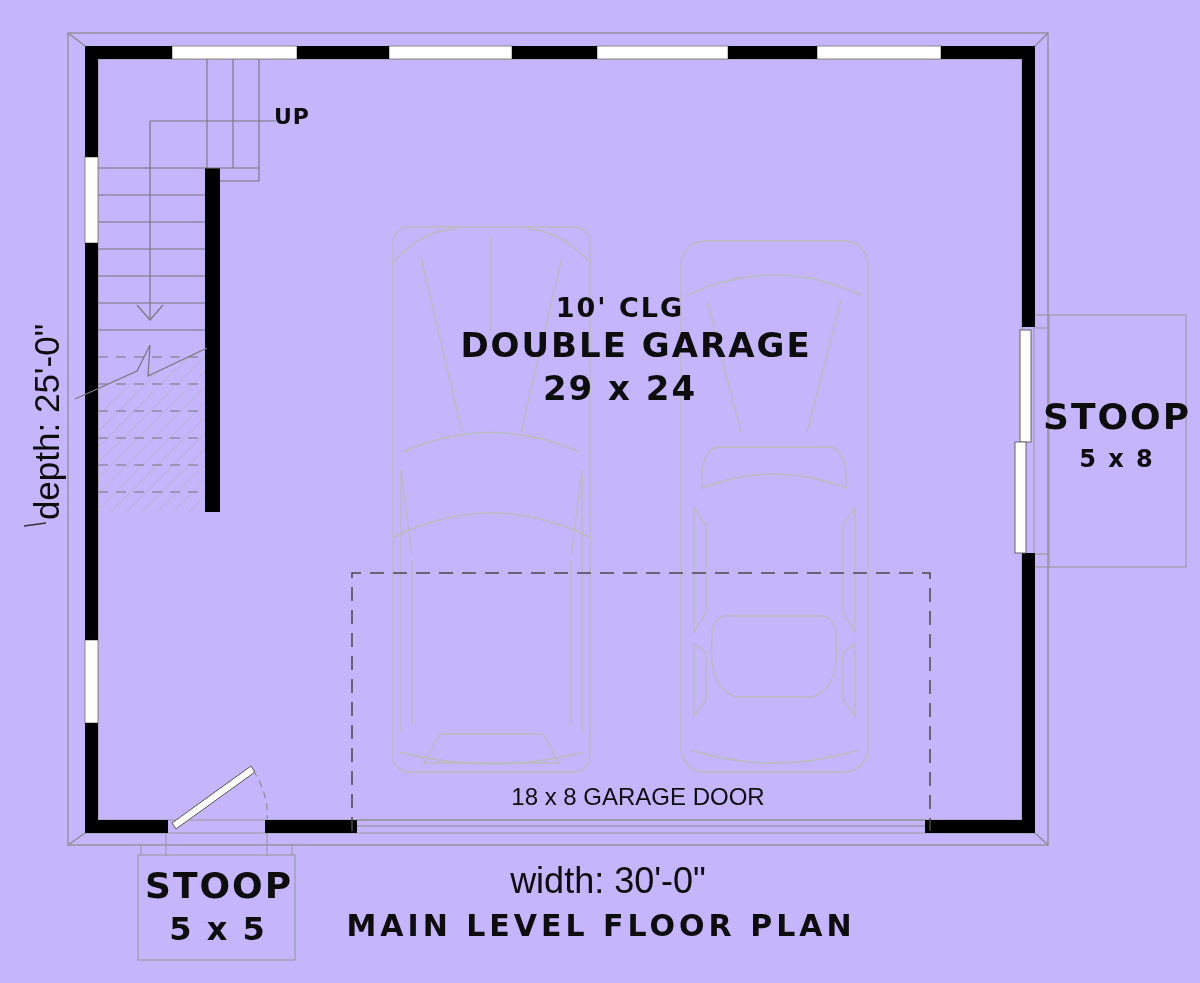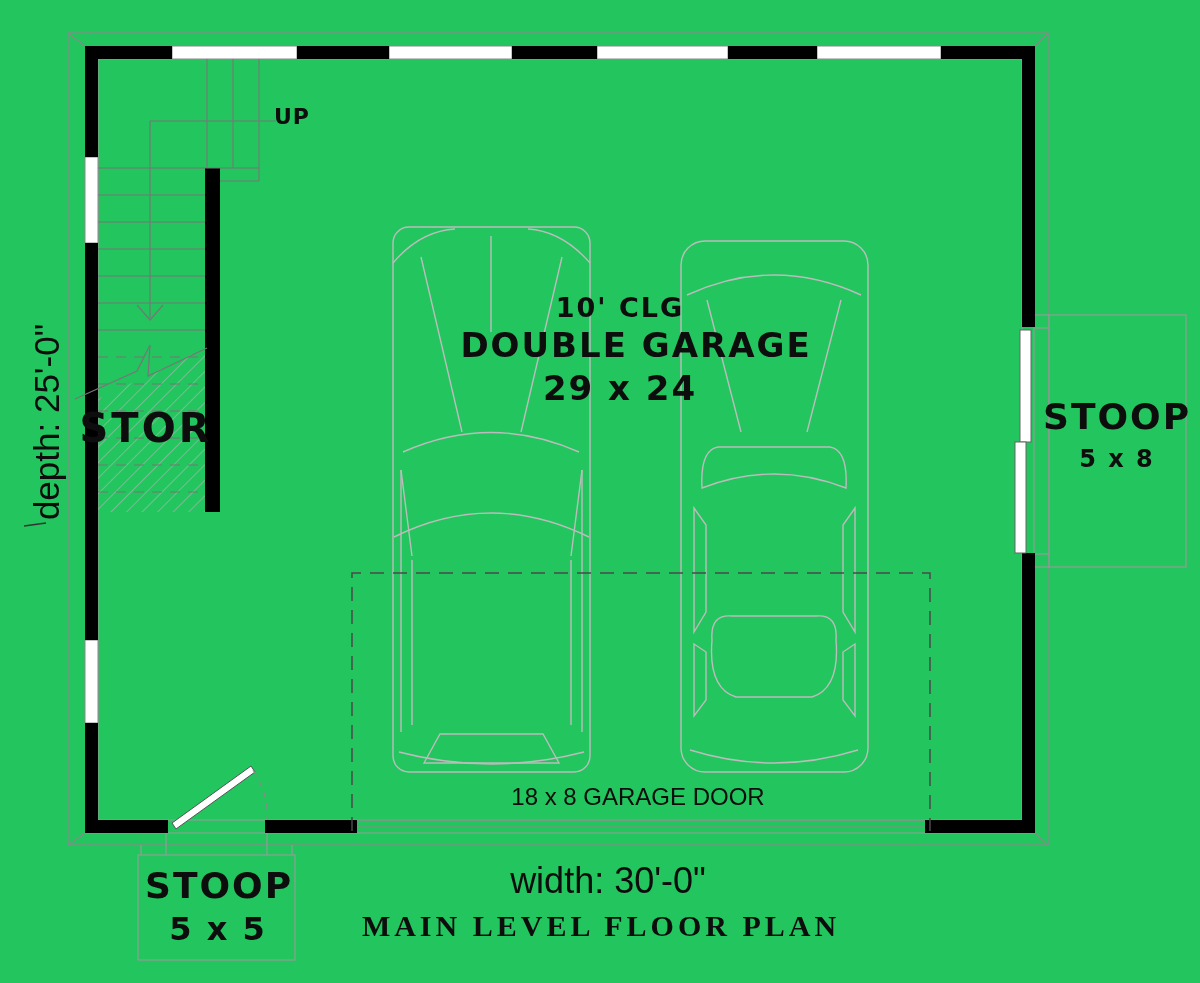--- a/index.html
+++ b/index.html
@@ -1,35 +1,35 @@
 <!DOCTYPE html>
 <html><head>
 <meta charset="utf-8">
 <style>
   html,body{margin:0;padding:0;background:#fff;}
   .canvas{
-    position:relative;width:1200px;height:983px;background:#22c55e;overflow:hidden;
+    position:relative;width:1200px;height:983px;background:#c4b5fd;overflow:hidden;
     font-family:"Liberation Sans",sans-serif;color:#111;
   }
   .plan-svg{position:absolute;left:0;top:0;width:1200px;height:983px;}
   .label{position:absolute;transform:translate(-50%,-50%);white-space:nowrap;color:#0d0d0d;line-height:1;}
   .hand{font-family:"DejaVu Sans",sans-serif;font-weight:700;}
   .dim{font-family:"Liberation Sans",sans-serif;font-weight:400;}
   .lbl-up{left:292px;top:117px;font-size:22px;letter-spacing:1px;}
   .lbl-stor{left:146px;top:428px;font-size:40px;letter-spacing:3px;}
   .lbl-clg{left:620px;top:307px;font-size:27px;letter-spacing:2px;}
   .lbl-room-name{left:636px;top:345px;font-size:34px;letter-spacing:2px;}
   .lbl-room-size{left:620px;top:388px;font-size:34px;letter-spacing:2px;}
   .lbl-garage-door{left:638px;top:797px;font-size:24px;}
   .lbl-stoop-right-name{left:1117px;top:417px;font-size:36px;letter-spacing:2px;}
   .lbl-stoop-right-size{left:1117px;top:459px;font-size:24px;letter-spacing:2px;}
   .lbl-stoop-bottom-name{left:219px;top:886px;font-size:36px;letter-spacing:2px;}
   .lbl-stoop-bottom-size{left:218px;top:929px;font-size:32px;letter-spacing:2px;}
   .lbl-width{left:608px;top:881px;font-size:36px;}
-  .lbl-plan-title{left:601px;top:926px;font-size:30px;letter-spacing:4px;font-family:Liberation Serif, serif;}
+  .lbl-plan-title{left:601px;top:926px;font-size:30px;letter-spacing:4px;}
   .lbl-depth{left:46px;top:422px;font-size:35px;transform:translate(-50%,-50%) rotate(-90deg);transform-origin:center;}
 </style>
 </head>
 <body>
 
 <div class="canvas">
 
   <svg class="plan-svg" viewBox="0 0 1200 983">
     <defs>
       <pattern id="hatch" width="11" height="11" patternUnits="userSpaceOnUse" patternTransform="rotate(-45)">
@@ -170,21 +170,20 @@
       <path d="M712,640 Q710,614 732,616 L816,616 Q838,614 836,640 Q840,688 812,697 L736,697 Q708,688 712,640 Z"></path>
       <path d="M690,750 Q774,776 858,750"></path>
     </g>
 
     <path d="M352,831 L352,573 L930,573 L930,831" fill="none" stroke="#4a4a4a" stroke-width="1.5" stroke-dasharray="14 9"></path>
 
     <line x1="24" y1="526" x2="46" y2="523" stroke="#333333" stroke-width="1.5"></line>
   </svg>
 
   <div class="label hand lbl-up">UP</div>
-  <div class="label hand lbl-stor">STOR</div>
   <div class="label hand lbl-clg">10' CLG</div>
   <div class="label hand lbl-room-name">DOUBLE GARAGE</div>
   <div class="label hand lbl-room-size">29 x 24</div>
   <div class="label dim lbl-garage-door">18 x 8 GARAGE DOOR</div>
   <div class="label hand lbl-stoop-right-name">STOOP</div>
   <div class="label hand lbl-stoop-right-size">5 x 8</div>
   <div class="label hand lbl-stoop-bottom-name">STOOP</div>
   <div class="label hand lbl-stoop-bottom-size">5 x 5</div>
   <div class="label dim lbl-depth">depth: 25'-0"</div>
   <div class="label dim lbl-width">width: 30'-0"</div>

